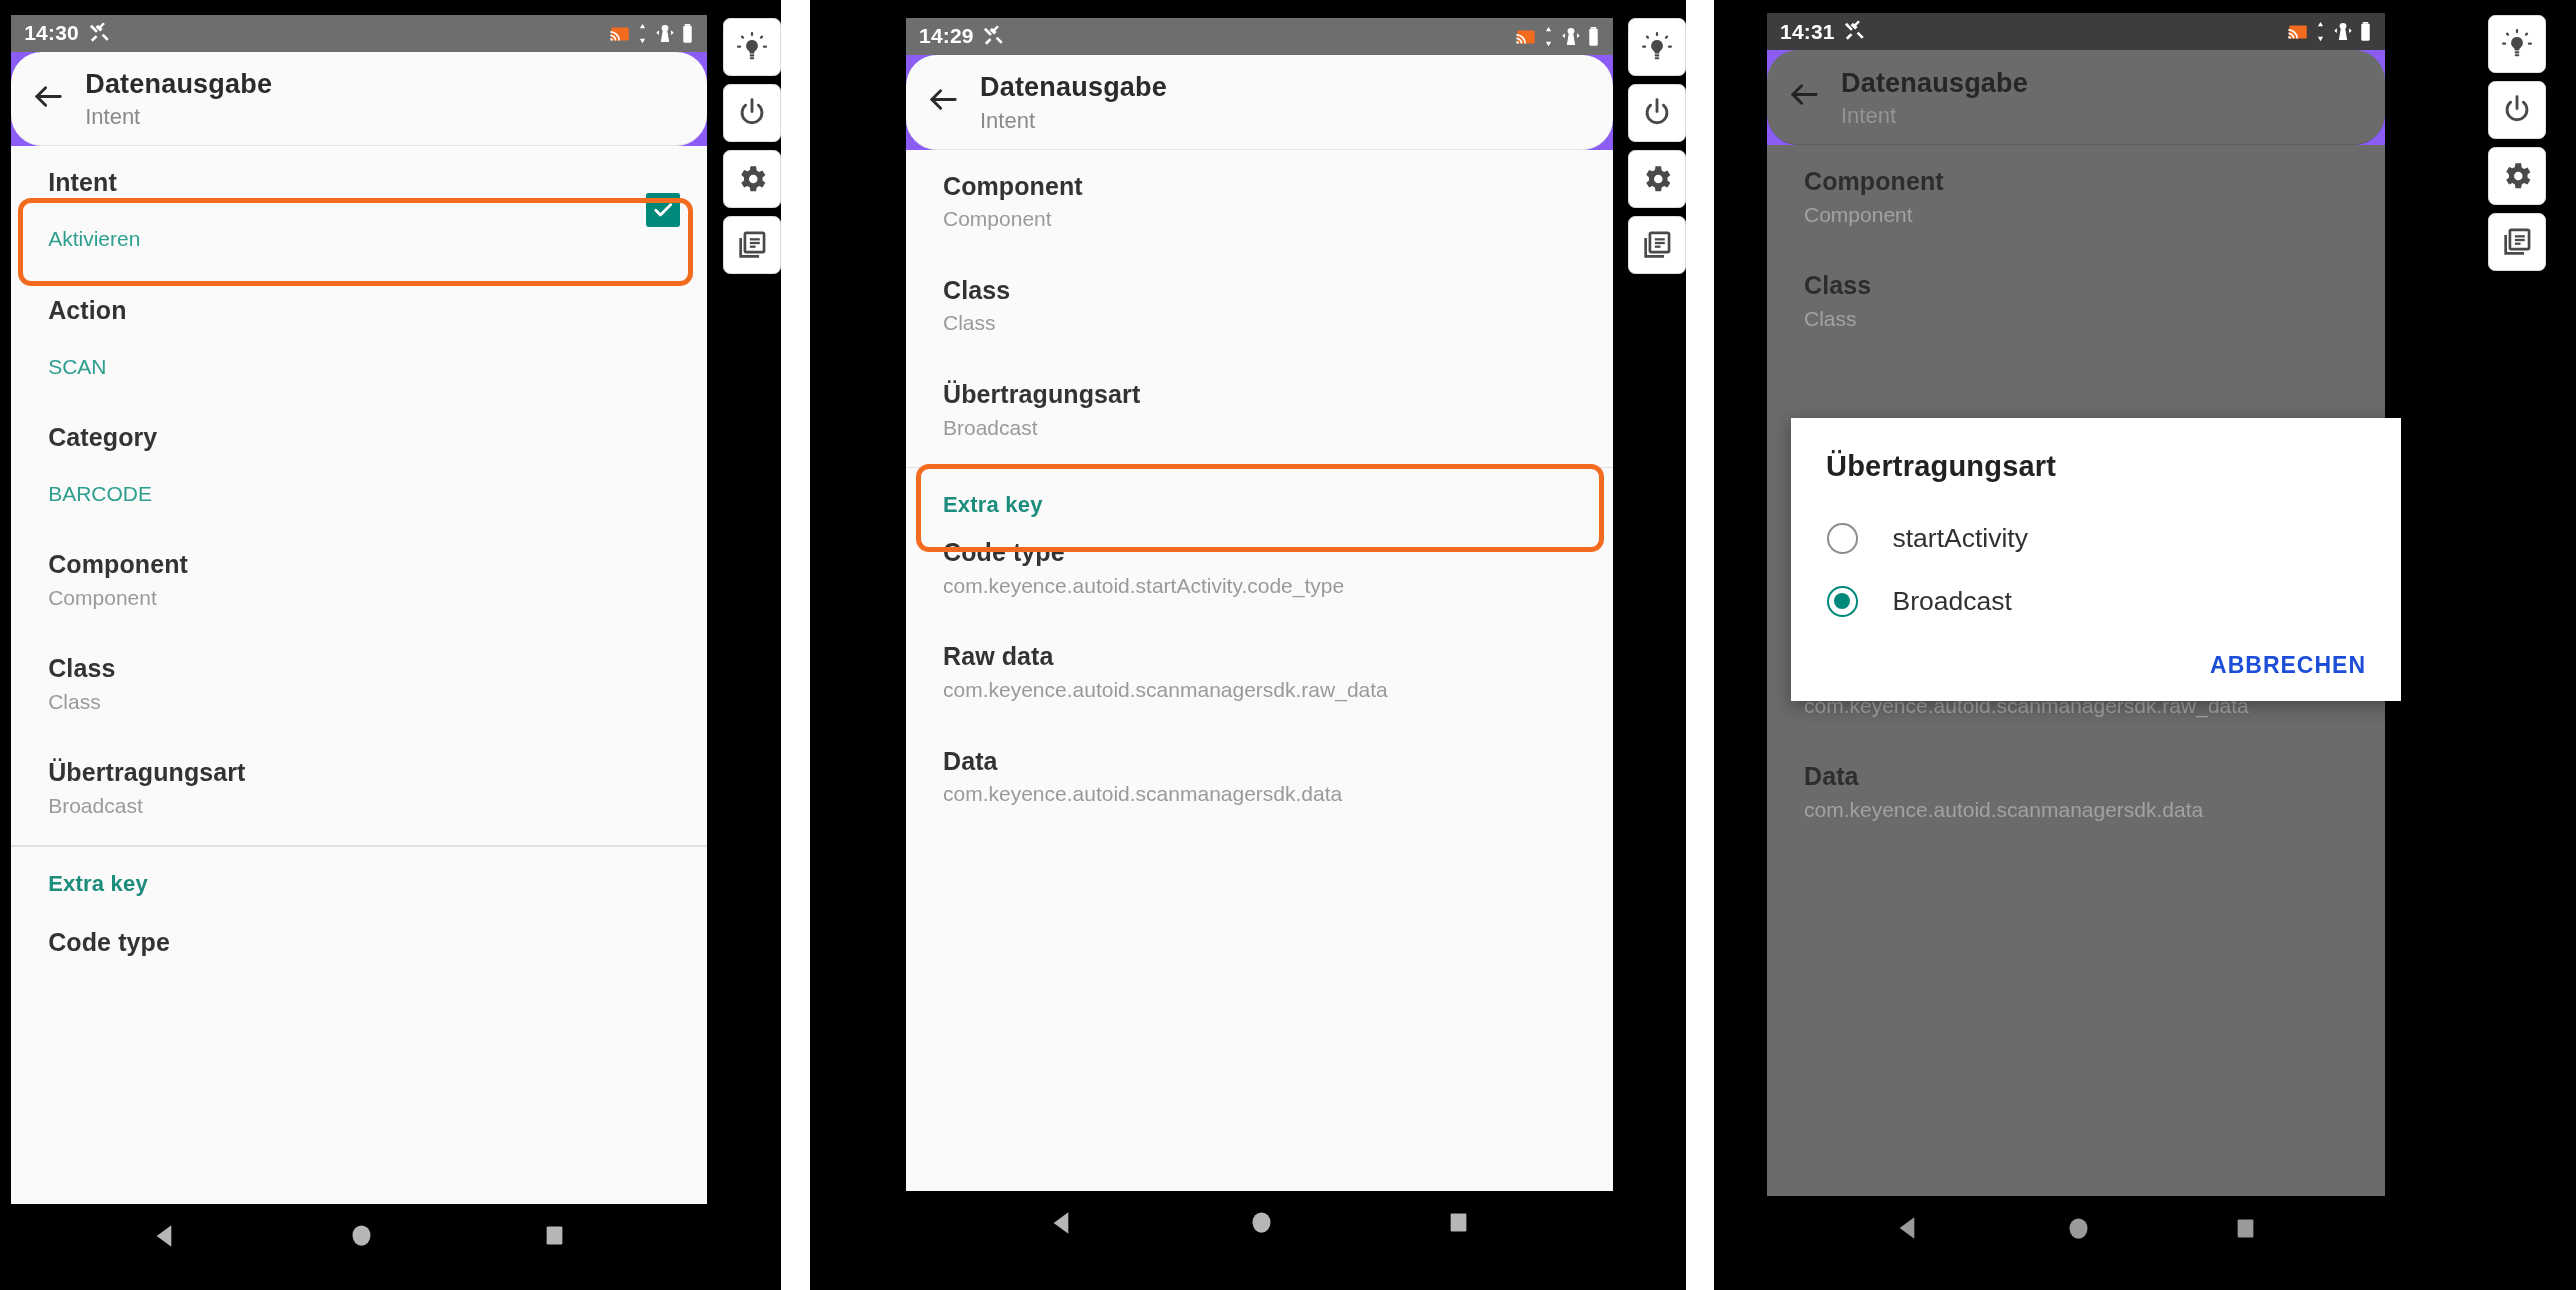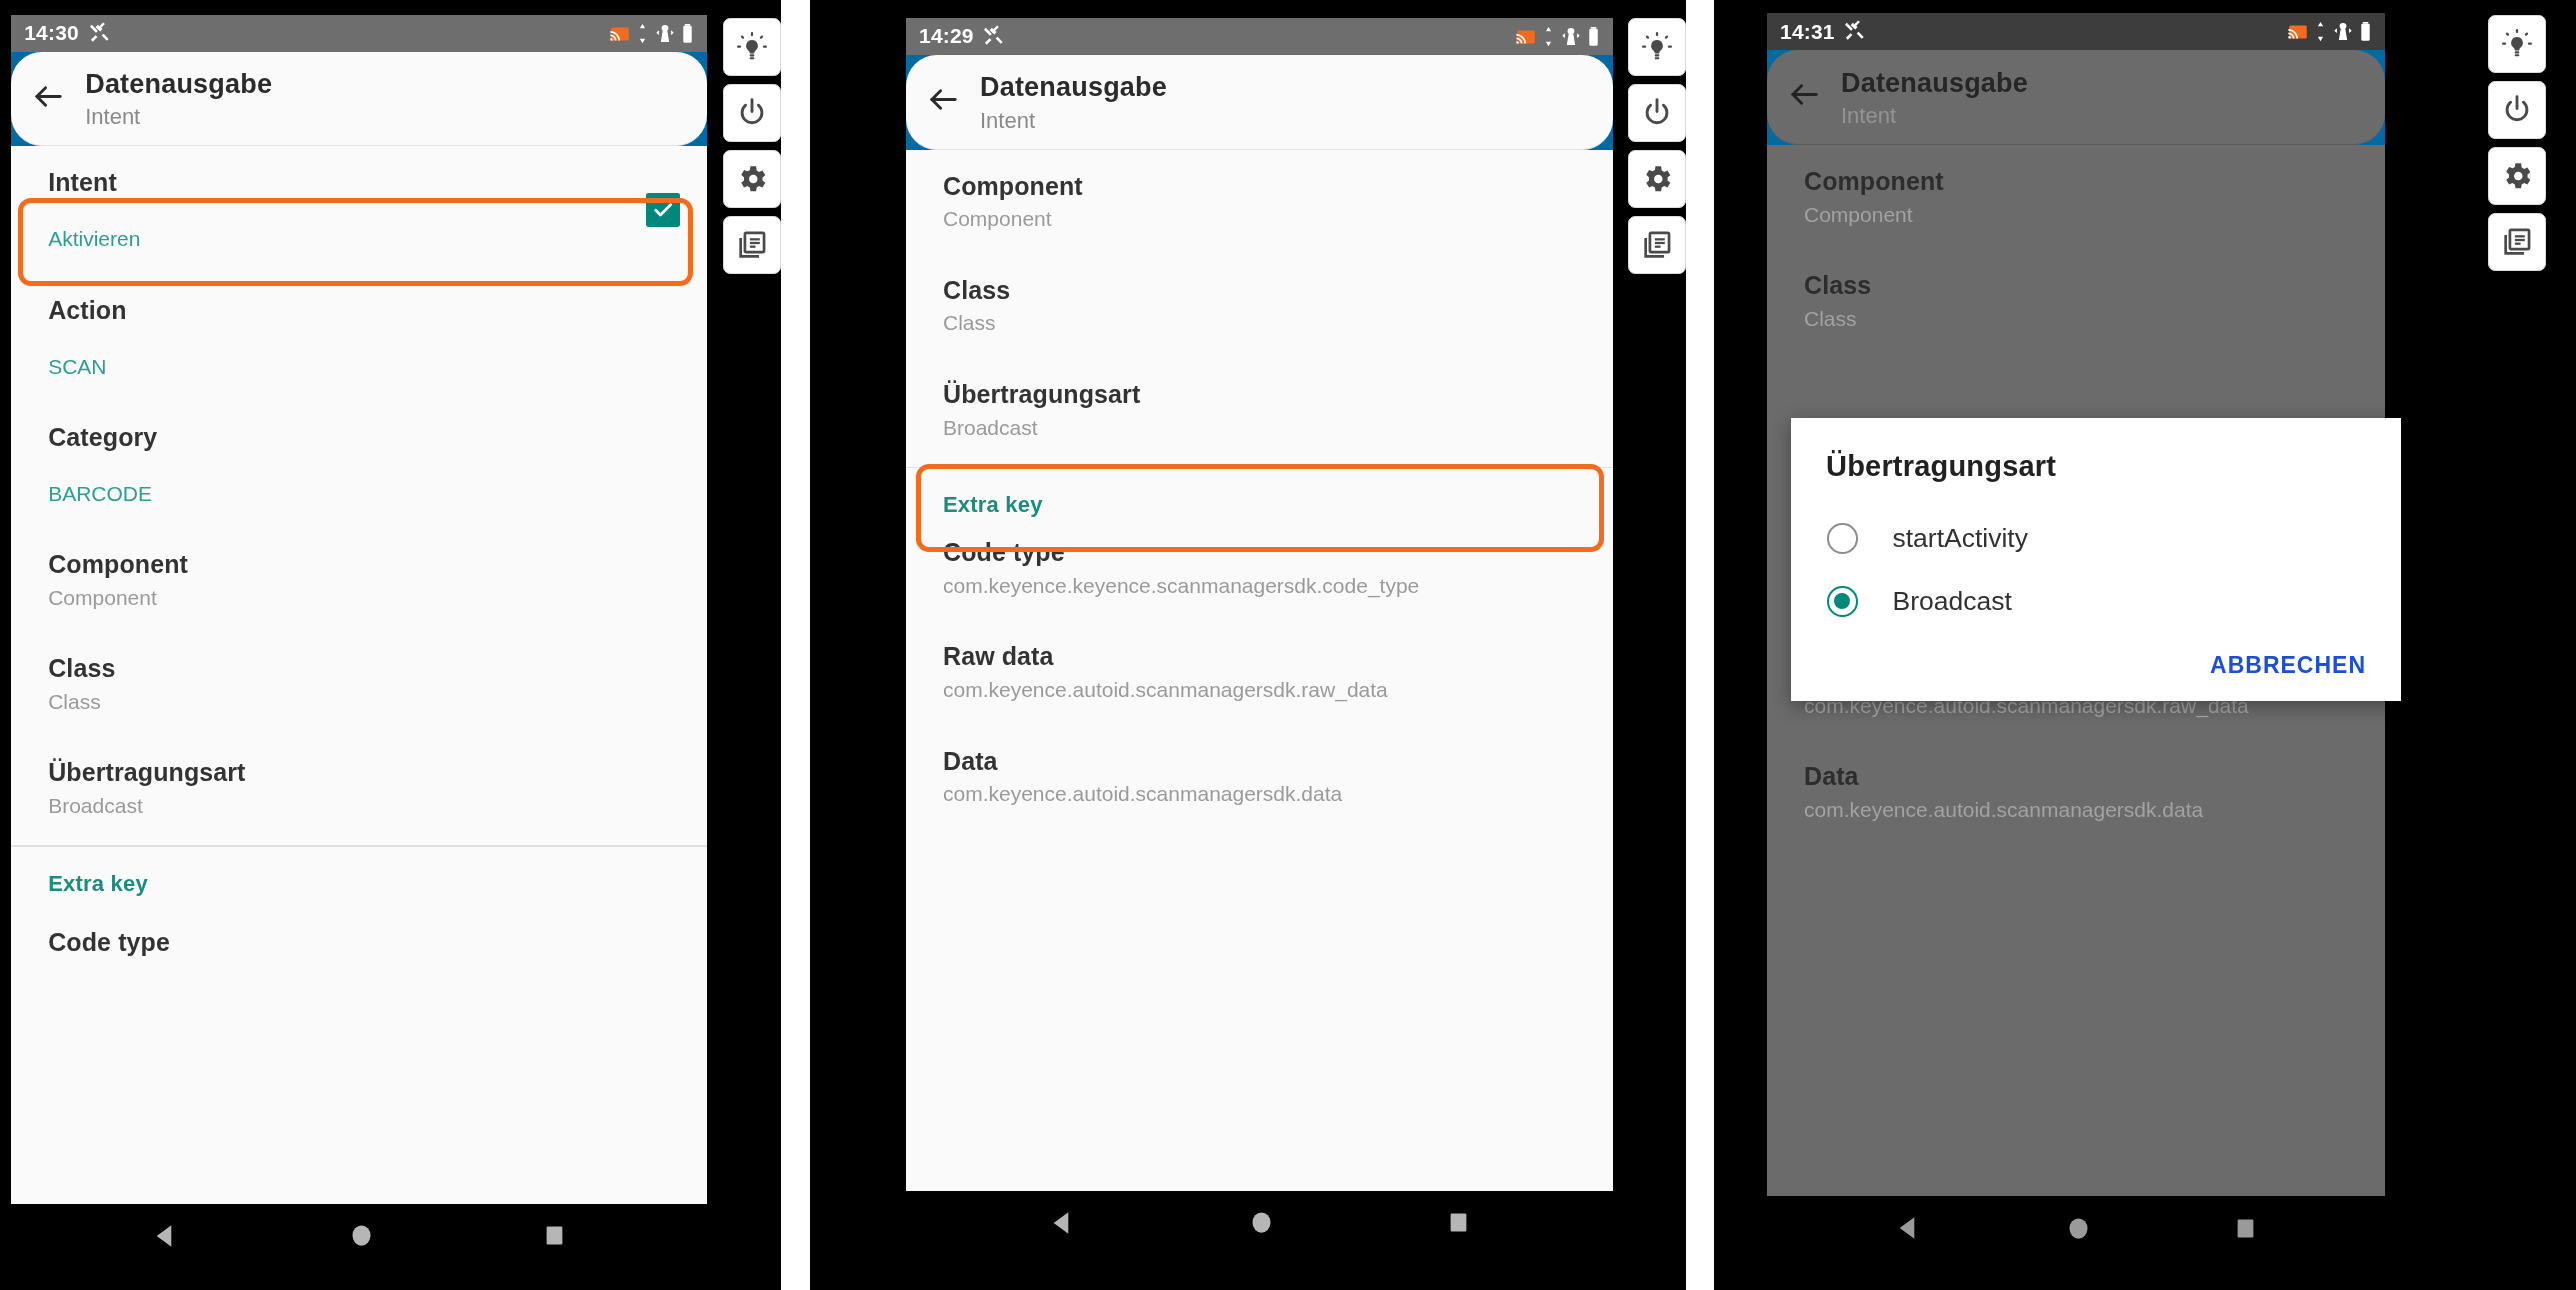--- a/index.html
+++ b/index.html
@@ -21,21 +21,21 @@
 
   
   .panel {
     position: absolute;
     top: 0;
     height: 1291px;
   }
 
   .phone {
     position: absolute;
-    background: #0369a1;
+    background: #8b5cf6;
     overflow: hidden;
     display: flex;
     flex-direction: column;
   }
 
   
   .statusbar {
     height: 37px;
     background: #6e6e6e;
     display: flex;
@@ -467,21 +467,21 @@
         <div class="row-text">
           <div class="row-title">Übertragungsart</div>
           <div class="row-sub">Broadcast</div>
         </div>
       </div>
       <div class="divider"></div>
       <div class="section-header">Extra key</div>
       <div class="row" style="padding-top:8px;">
         <div class="row-text">
           <div class="row-title">Code type</div>
-          <div class="row-sub">com.keyence.keyence.scanmanagersdk.code_type</div>
+          <div class="row-sub">com.keyence.autoid.startActivity.code_type</div>
         </div>
       </div>
       <div class="row">
         <div class="row-text">
           <div class="row-title">Raw data</div>
           <div class="row-sub">com.keyence.autoid.scanmanagersdk.raw_data</div>
         </div>
       </div>
       <div class="row">
         <div class="row-text">

